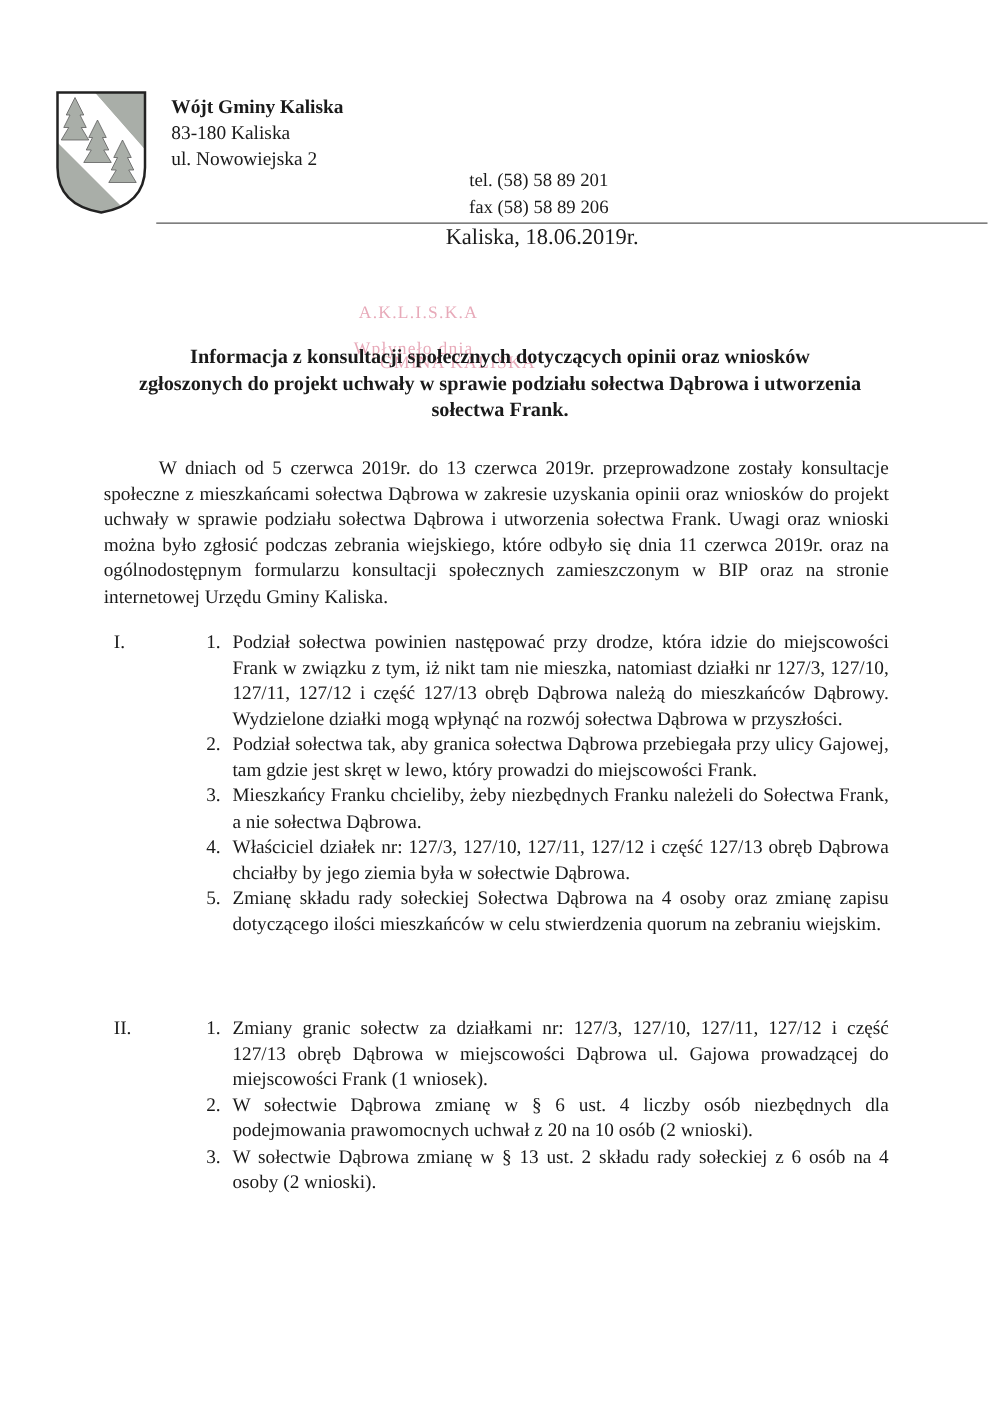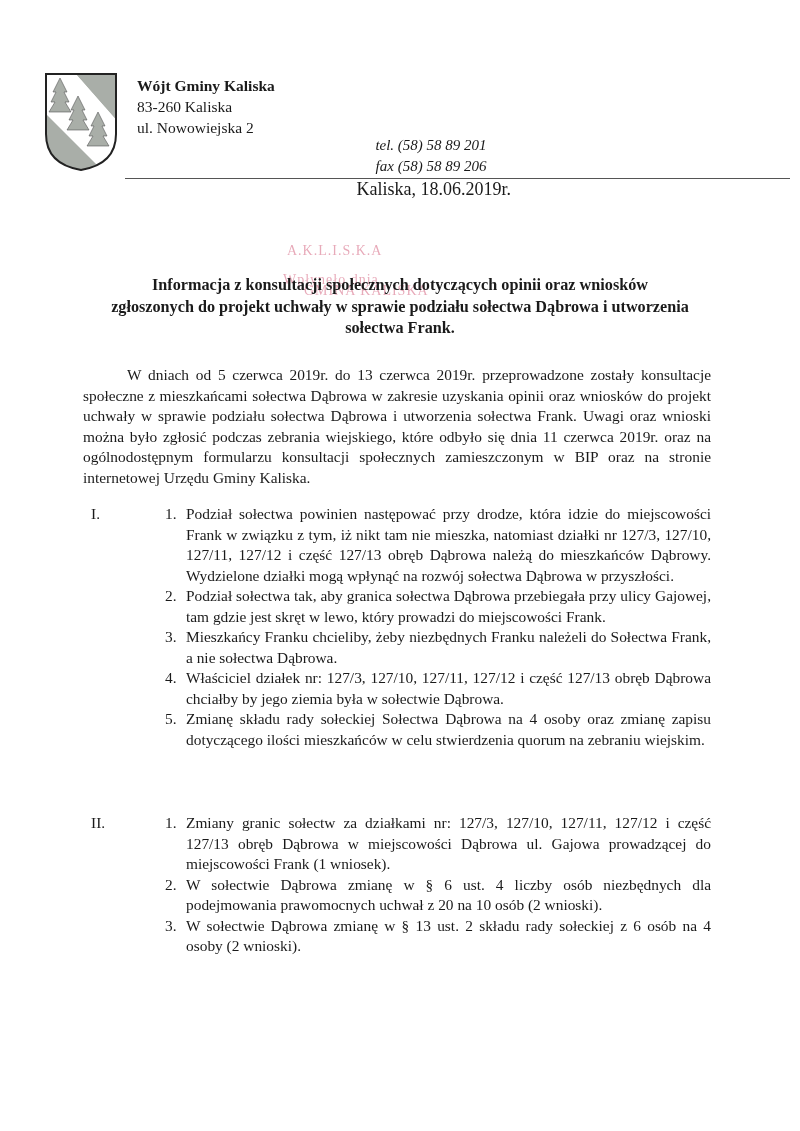--- a/index.html
+++ b/index.html
@@ -6,21 +6,21 @@
   body {
     width: 800px; height: 1131px; position: relative; overflow: hidden;
     font-family: "Liberation Serif", serif; color: #1a1a1a;
   }
   .page { position: absolute; left: 0; top: 0; width: 644px; height: 1131px; }
 
   
   .crest { position: absolute; left: 44px; top: 72px; width: 74px; height: 100px; }
   .sender { position: absolute; left: 137px; top: 75px; font-size: 15.5px; line-height: 21px; }
   .sender .name { font-weight: bold; }
-  .contact { position: absolute; right: 133px; top: 135px; width: 200px; text-align: right; font-size: 15px; line-height: 21px; font-style: italic; }
+  .contact { position: absolute; right: 133px; top: 135px; width: 200px; text-align: right; font-size: 15px; line-height: 21px; }
   .contact div { text-align: center; margin-left: 40px; }
   .rule { position: absolute; left: 125px; top: 178px; width: 665px; height: 0; border-top: 1.3px solid #555; }
   .date { position: absolute; right: 133px; top: 179px; font-size: 18px; line-height: 20px; }
 
   
   .stamp { position: absolute; color: #cc4466; opacity: 0.45; font-size: 14px; letter-spacing: 1px; font-family: Liberation Serif, serif; }
   .stamp1 { left: 287px; top: 243px; }
   .stamp2 { left: 283px; top: 272px; }
   .stamp3 { left: 304px; top: 283px; }
 
@@ -65,21 +65,21 @@
     <path d="M2,2 H72 V62 Q72,92 37,98 Q2,92 2,62 Z" fill="none" stroke="#222" stroke-width="2"></path>
     <g fill="#a9aea8" stroke="#555" stroke-width="0.6">
       <polygon points="16,6 9,20 12,20 7,30 11,30 5,40 27,40 21,30 25,30 20,20 23,20"></polygon>
       <polygon points="34,24 27,38 30,38 25,48 29,48 23,58 45,58 39,48 43,48 38,38 41,38"></polygon>
       <polygon points="54,40 47,54 50,54 45,64 49,64 43,74 65,74 59,64 63,64 58,54 61,54"></polygon>
     </g>
   </svg>
 
   <div class="sender">
     <div class="name">Wójt Gminy Kaliska</div>
-    <div>83-260 Kaliska</div>
+    <div>83-180 Kaliska</div>
     <div>ul. Nowowiejska 2</div>
   </div>
 
   <div class="contact">
     <div>tel. (58) 58 89 201</div>
     <div>fax (58) 58 89 206</div>
   </div>
 
   <div class="rule"></div>
 

